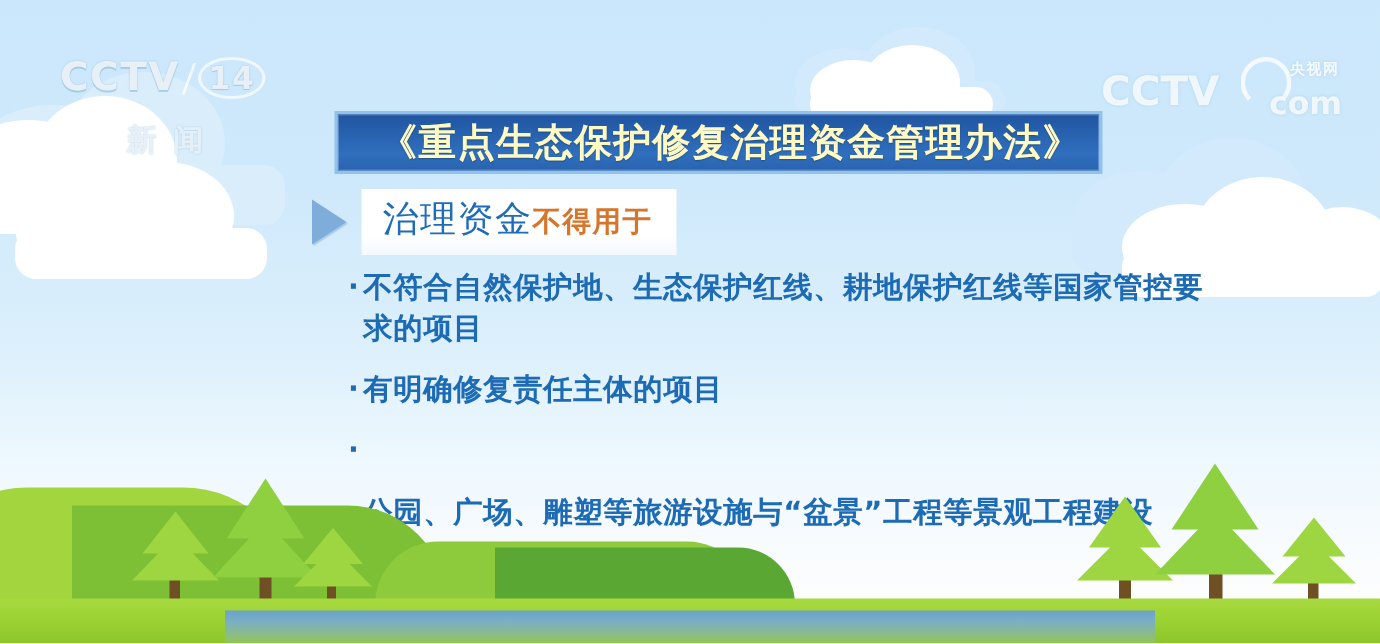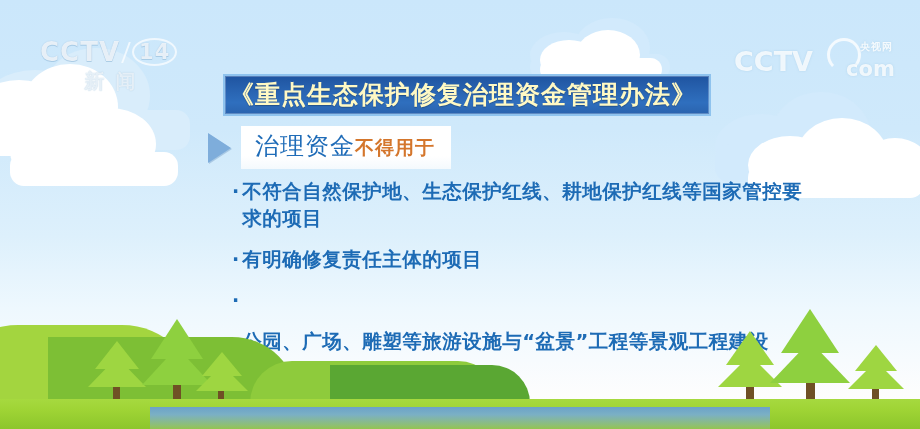--- a/index.html
+++ b/index.html
@@ -50,21 +50,21 @@
     transform:skewX(-20deg);
     margin:0 2px;
   }
   #cctv13 .num {
     border:2px solid rgba(255,255,255,0.7);
     border-radius:50%;
     padding:0px 5px;
     font-size:21px; line-height:24px;
   }
   #cctv13 .sub {
-    margin-top:4px;
+    margin-top:16px;
     font-size:20px; line-height:22px;
     text-align:center;
     letter-spacing:11px;
     padding-left:11px;
     color:rgba(255,255,255,0.72);
     text-shadow:0 0 1px rgba(150,190,220,0.9);
     font-weight:bold;
   }
 
   
@@ -92,21 +92,21 @@
     color:rgba(255,255,255,0.85);
   }
   #watermark .wm-com {
     position:absolute; left:112px; top:20px;
     font-size:21px; line-height:22px;
   }
 
   
   #title-banner {
     position:absolute; left:223px; top:74px;
-    padding:4px 12px 5px 4px;
+    padding:4px 12px 5px 28px;
     background:linear-gradient(180deg,#1f54a0 0%, #2a66b4 45%, #2f6fbe 70%, #2a63ae 100%);
     border:2px solid #8fc3ee;
     box-shadow:0 0 0 1px rgba(255,255,255,0.25) inset;
   }
   #title-banner .ttext {
     font-size:25px; line-height:29px;
     font-weight:bold;
     color:#fff9c4;
     letter-spacing:1px;
     white-space:nowrap;

